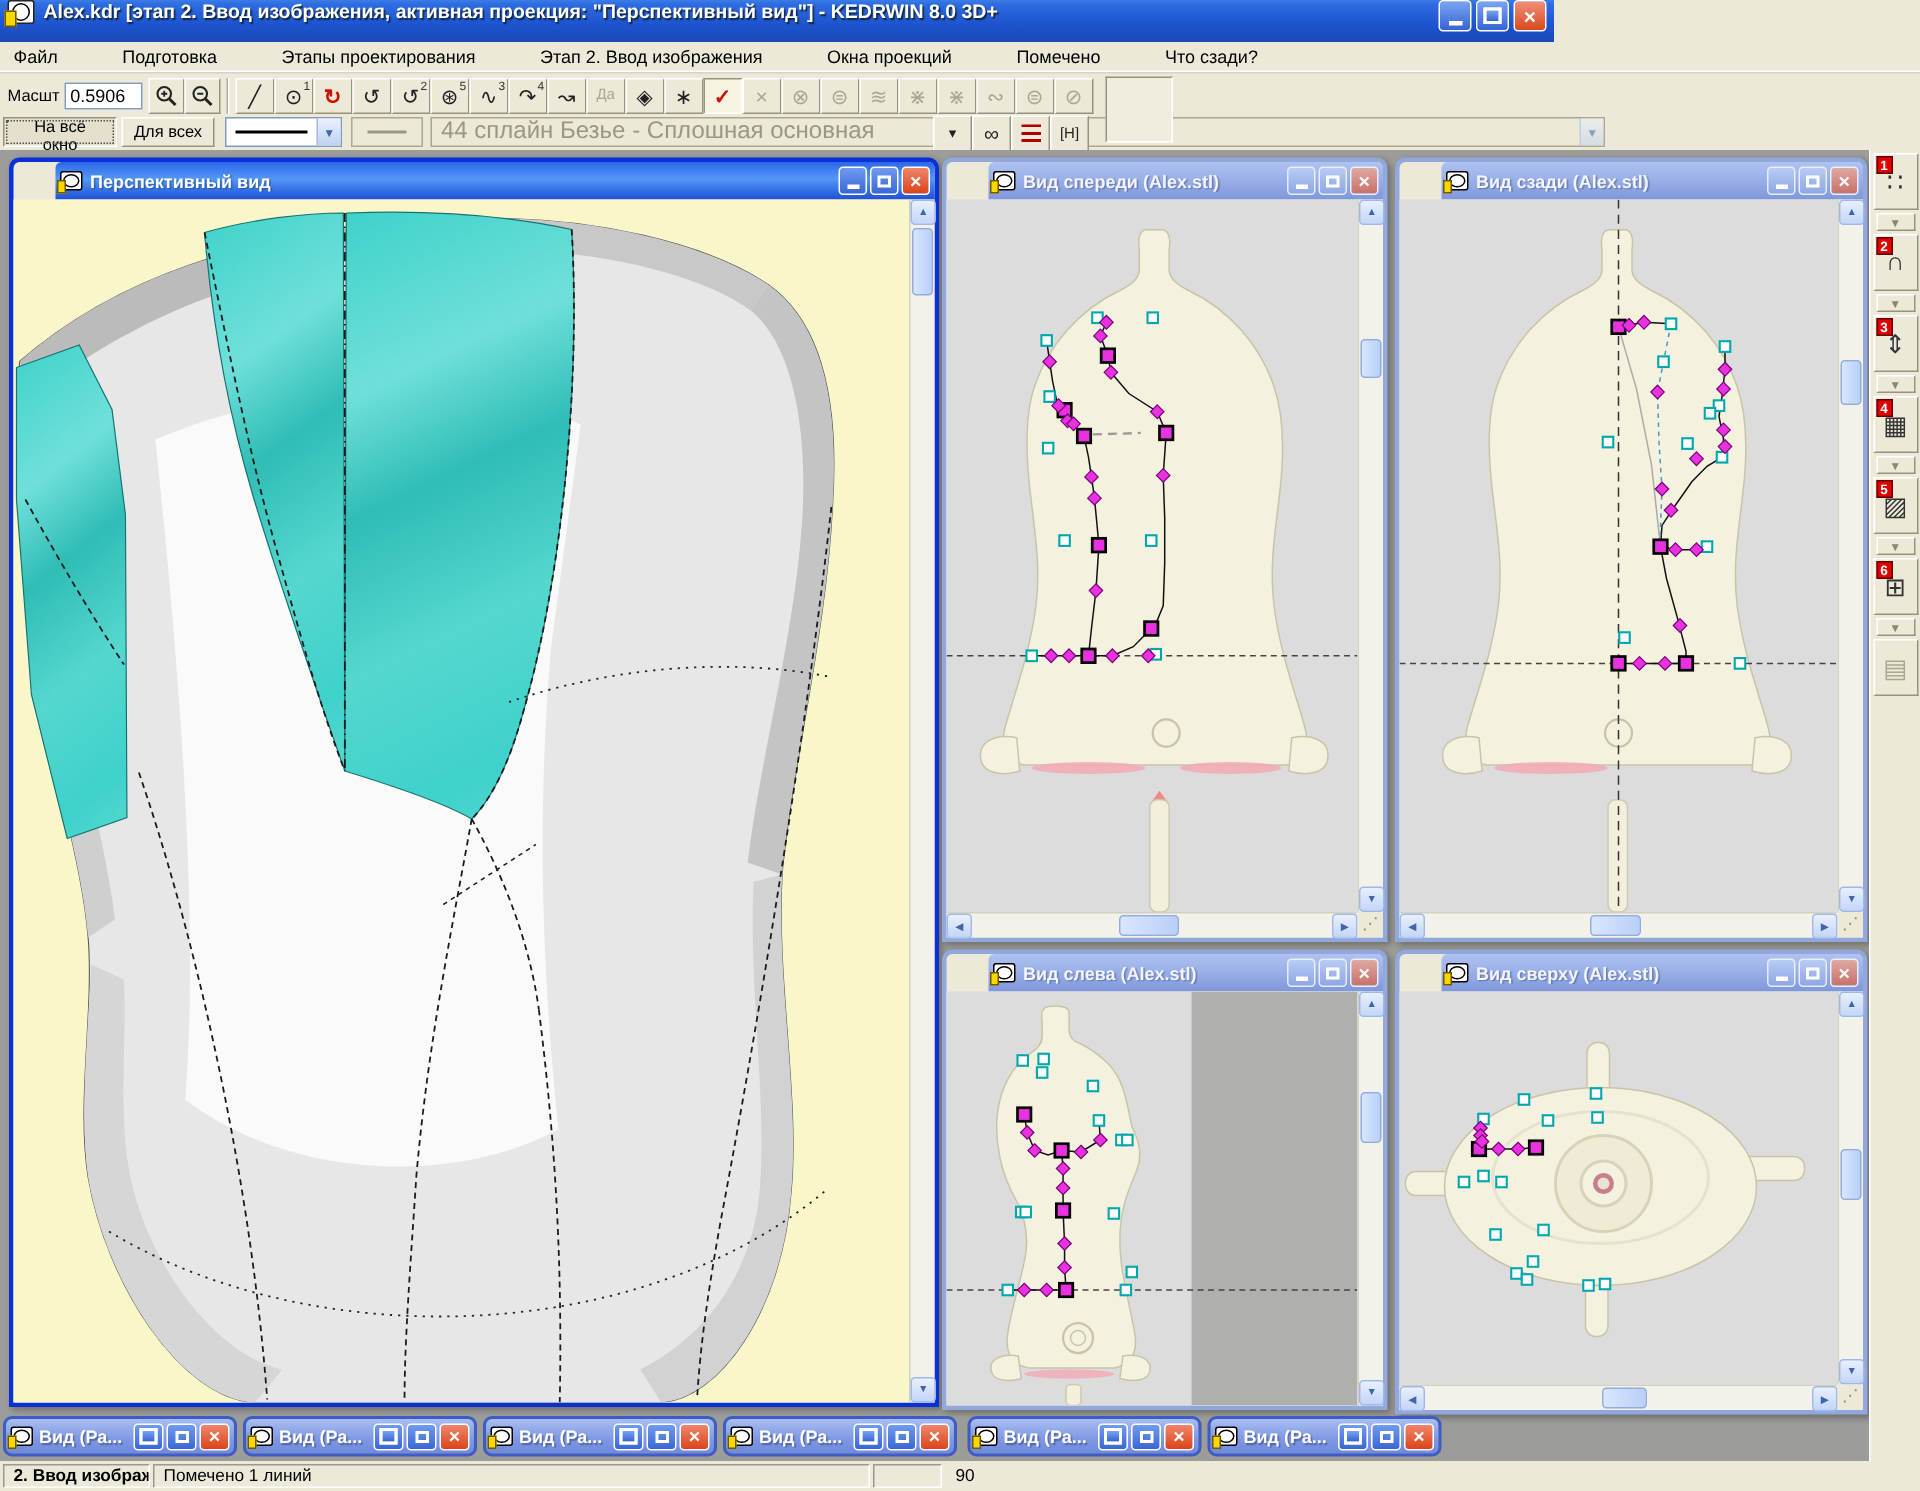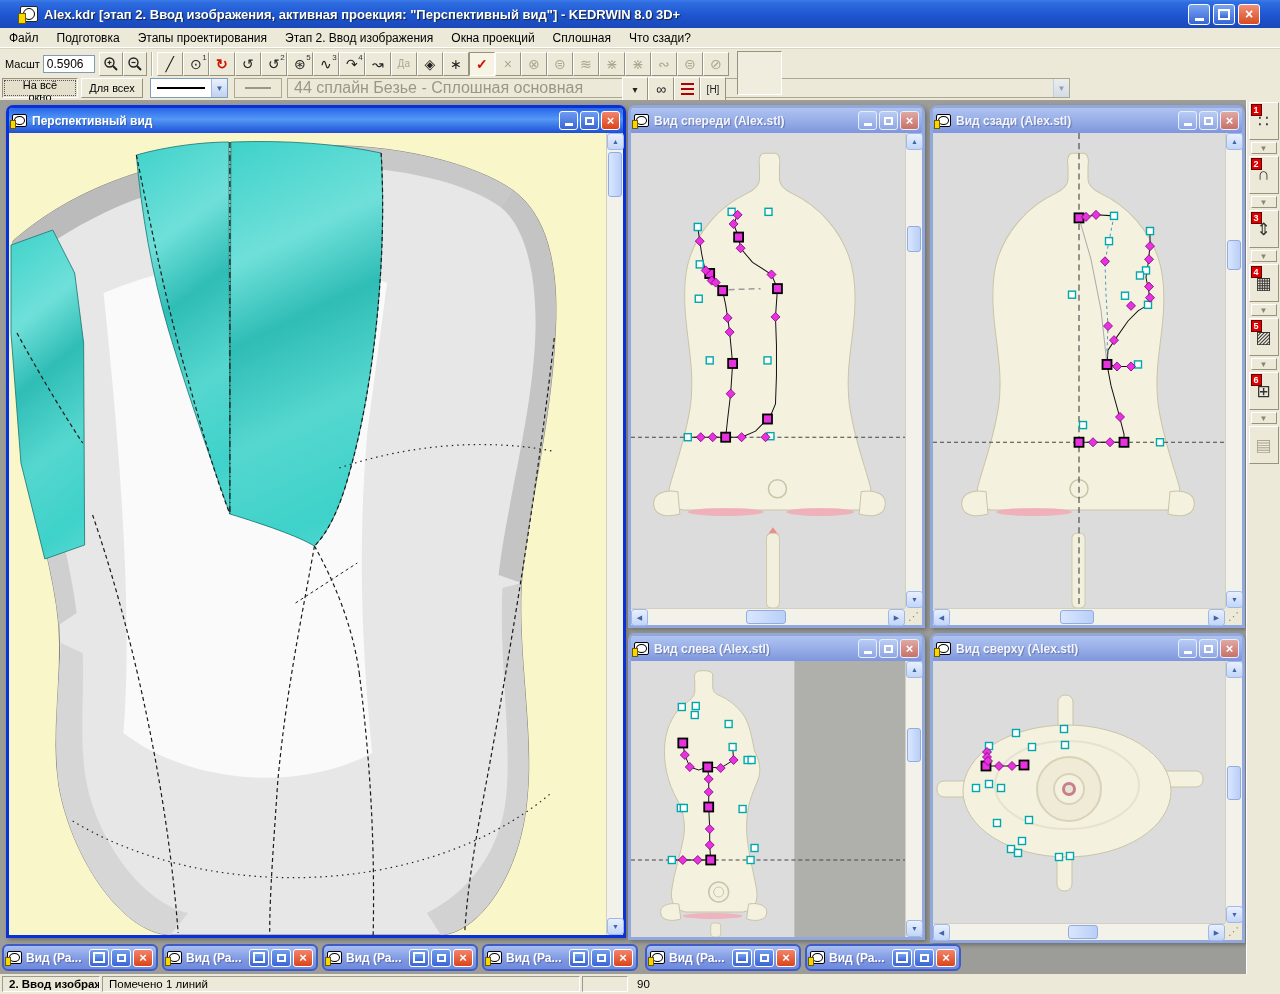--- a/index.html
+++ b/index.html
@@ -1,41 +1,41 @@
 <!DOCTYPE html>
 <html><head>
 <meta charset="utf-8">
 <style>
   * { margin:0; padding:0; box-sizing:border-box; }
   html,body { width:1280px; height:994px; overflow:hidden; }
   body { font-family:"Liberation Sans", sans-serif; background:#ECE9D8; }
   .screen { position:relative; width:1280px; height:994px; background:#ECE9D8; }
 
   
-  .titlebar { position:absolute; left:0; top:0; width:1280px; height:28px;
+  .titlebar { position:absolute; left:0; top:0; width:1036px; height:28px;
     background:linear-gradient(180deg,#3C7CE8 0%,#2E6CE0 10%,#1E55D0 55%,#1A48B8 100%);
-    display:flex; align-items:center; padding:0 20px; }
+    display:flex; padding:0 5px; }
   .titlebar .ttext { color:#fff; font-size:13px; font-weight:bold; margin-left:6px;
     text-shadow:1px 1px 1px #123; white-space:nowrap; overflow:hidden; flex:1; }
   .app-ico { width:18px; height:16px; background:#fff; border:1px solid #222; border-radius:2px; position:relative; }
   .app-ico::before { content:''; position:absolute; inset:1px 2px; border:1px solid #000; border-radius:50%; }
   .app-ico::after { content:''; position:absolute; left:-3px; bottom:-3px; width:6px; height:9px; background:#F8D800; border:1px solid #705800; }
   .cap-btn { width:22px; height:21px; margin-left:3px; border-radius:3px; border:1px solid #fff;
     background:linear-gradient(180deg,#7AA4F2,#3764D4); display:flex; align-items:center; justify-content:center; color:#fff; }
   .cap-btn.close { background:linear-gradient(180deg,#F09078,#D84A20); }
   .g-min { width:9px; height:3px; background:#fff; margin-top:10px; }
   .g-max { width:10px; height:9px; border:2px solid #fff; }
   .g-restore { position:relative; width:12px; height:11px; }
   .g-restore::before { content:''; position:absolute; right:0; top:0; width:8px; height:7px; border:2px solid #fff; }
   .g-restore::after { content:''; position:absolute; left:0; bottom:0; width:8px; height:7px; border:2px solid #fff; background:linear-gradient(180deg,#7AA4F2,#3764D4); }
   .g-x { font-size:14px; font-weight:bold; line-height:1; }
 
   
   .menubar { position:absolute; left:0; top:28px; width:1280px; height:20px; background:#ECE9D8;
-    display:flex; align-items:center; font-size:12px; color:#000; border-bottom:1px solid #fff; }
+    display:flex; align-items:center; font-size:12px; color:#000; border-bottom:1px solid #fff;gap:25px; }
   .menu-item { padding:2px 9px; cursor:default; }
 
   
   .toolbars { position:absolute; left:0; top:48px; width:1280px; height:52px; background:#ECE9D8;
     border-top:1px solid #D8D4C4; }
   .trow1 { position:absolute; left:0; top:1px; height:27px; width:1280px; display:flex; align-items:center; }
   .trow2 { position:absolute; left:0; top:28px; height:23px; width:1280px; }
   .tlabel { font-size:11px; margin:0 3px 0 5px; }
   .scale-input { width:52px; height:18px; border:1px solid #7F9DB9; background:#fff; font-size:12px; padding:0 3px; font-family:"Liberation Sans",sans-serif; }
   .vsep { width:0; height:24px; border-left:1px solid #B6B2A2; border-right:1px solid #FFFFFF; margin:0 4px; }
@@ -60,21 +60,21 @@
   .combo.disabled .ctext { color:#9B9786; font-size:16px; padding-left:6px; white-space:nowrap; overflow:hidden; }
   .blankbox { position:absolute; left:737px; top:2px; width:45px; height:44px; background:#F0EDDE;
     border:1px solid; border-color:#97937F #FFFFFF #FFFFFF #97937F; z-index:5; }
 
   
   .mdi { position:absolute; left:0; top:100px; width:1246px; height:874px; background:#9C9C98; overflow:hidden; }
 
   .win { position:absolute; border:3px solid #0831D9; border-radius:7px 7px 0 0; background:#ECE9D8; box-shadow:2px 2px 4px rgba(0,0,0,.3); }
   .win.inactive { border-color:#92A7DB; }
   .win-title { height:25px; display:flex; align-items:center; padding:0 3px; border-radius:4px 4px 0 0;
-    background:linear-gradient(180deg,#2A66E8 0%,#5398F6 45%,#1E50D4 100%); color:#fff; font-size:12px; font-weight:bold; }
+    background:linear-gradient(180deg,#2A66E8 0%,#5398F6 45%,#1E50D4 100%); color:#fff; font-size:12px; font-weight:bold;margin-left:28px; }
   .inactive .win-title { background:linear-gradient(180deg,#AFC3F0 0%,#93AAE6 60%,#7E97DC 100%); color:#F2F5FD; }
   .win-title .wt { flex:1; margin-left:5px; white-space:nowrap; overflow:hidden; text-shadow:1px 1px 1px rgba(0,0,40,.3); }
   .wicon { width:15px; height:13px; background:#fff; border:1px solid #000; border-radius:2px; position:relative; flex:none; }
   .wicon::before { content:''; position:absolute; inset:1px; border:1px solid #000; border-radius:50%; }
   .wicon::after { content:''; position:absolute; left:-3px; bottom:-3px; width:4px; height:7px; background:#F8D800; border:1px solid #705800; }
   .wbtn { width:19px; height:19px; margin-left:2px; border-radius:3px; border:1px solid #fff; flex:none;
     background:linear-gradient(180deg,#6F9BF0,#3A66D6); display:flex; align-items:center; justify-content:center; color:#fff; }
   .wbtn.close { background:linear-gradient(180deg,#F0856C,#DC4418); }
   .inactive .wbtn { background:linear-gradient(180deg,#B9CCF4,#8EA6E4); border-color:#E8EEFC; }
   .inactive .wbtn.close { background:linear-gradient(180deg,#E0A8A2,#C87168); }
@@ -141,21 +141,21 @@
         <span class="g-x">×</span>
       </span>
   </div>
 
   <div class="menubar">
       <div class="menu-item">Файл</div>
       <div class="menu-item">Подготовка</div>
       <div class="menu-item">Этапы проектирования</div>
       <div class="menu-item">Этап 2. Ввод изображения</div>
       <div class="menu-item">Окна проекций</div>
-      <div class="menu-item">Сплошная</div>
+      <div class="menu-item">Помечено</div>
       <div class="menu-item">Что сзади?</div>
     </div>
 
   <div class="toolbars">
     <div class="trow1">
       <span class="tlabel">Масшт</span>
       <input class="scale-input" value="0.5906" style="">
       <button class="tool-btn zoombtn" style="margin-left:4px">
         <svg class="mag" viewBox="0 0 16 16">
             <circle cx="6.5" cy="6.5" r="4.5" fill="none" stroke="#222" stroke-width="1.4"></circle>

